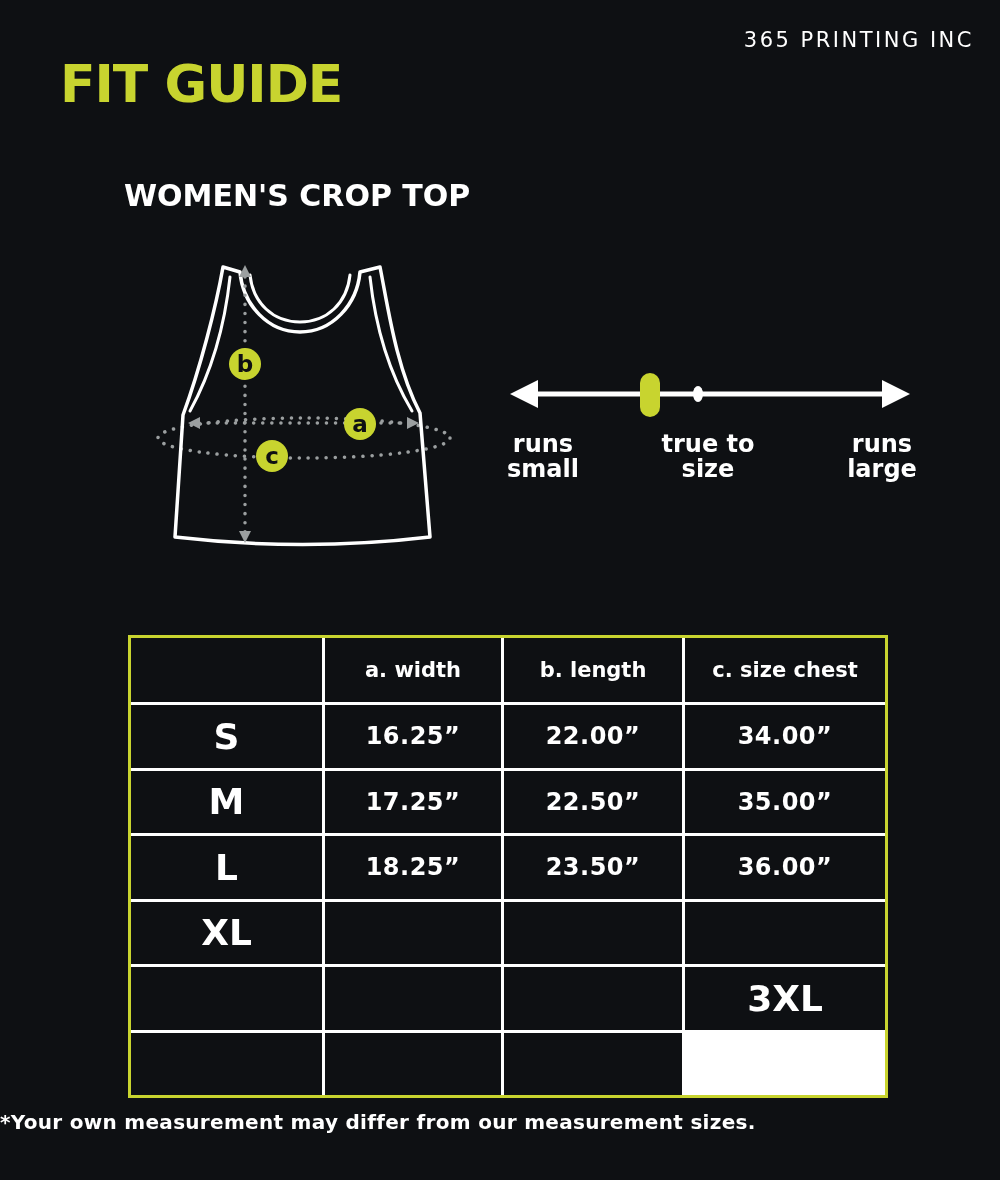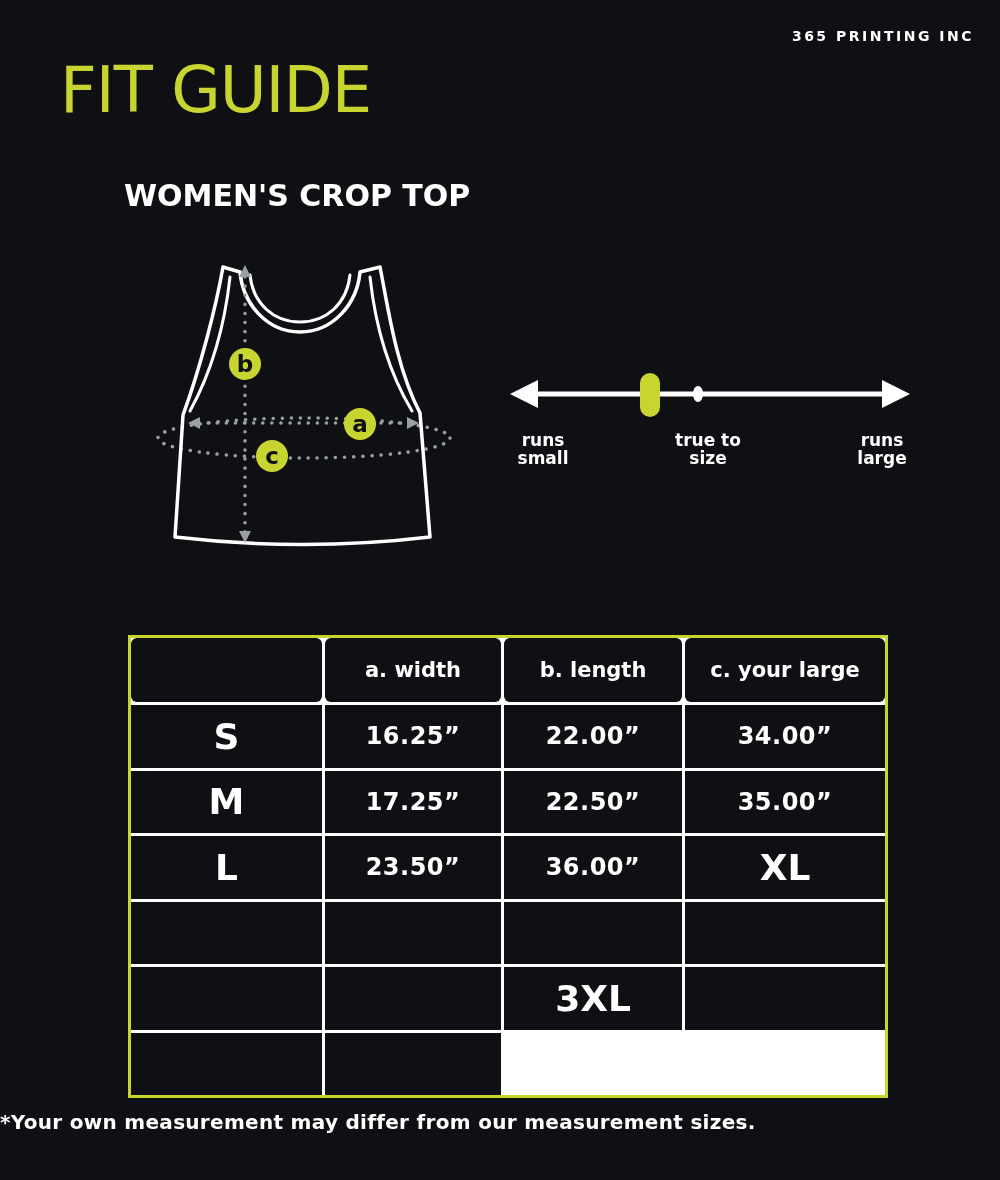--- a/index.html
+++ b/index.html
@@ -11,60 +11,60 @@
   *{margin:0;padding:0;box-sizing:border-box;}
   html,body{background:#000;}
   body{font-family:"DejaVu Sans",sans-serif;}
   .page{
     position:relative;width:1000px;height:1180px;background:var(--bg);
     overflow:hidden;color:var(--txt);
   }
   
   .brand{
     position:absolute;top:28px;right:26px;
-    font-size:14px;font-weight:700;letter-spacing:2.5px;color:var(--txt);
+    font-size:21px;font-weight:400;letter-spacing:2.5px;color:var(--txt);
     white-space:nowrap;
   }
   .title{
     position:absolute;left:60px;top:58px;
-    font-size:64px;font-weight:400;letter-spacing:-1px;line-height:1;
+    font-size:52px;font-weight:700;letter-spacing:-1px;line-height:1;
     color:var(--accent);white-space:nowrap;
   }
   .subtitle{
     position:absolute;left:124px;top:140px;
     font-size:30px;font-weight:800;letter-spacing:0px;color:var(--txt);
     white-space:nowrap;
     margin-top:38px;
   }
   
   .vest-wrap{position:absolute;left:140px;top:245px;width:340px;height:320px;}
   
   .scale-wrap{position:absolute;left:505px;top:368px;width:410px;height:120px;}
   .scale-svg{position:absolute;left:0;top:0;}
   .scale-label{
     position:absolute;top:64px;transform:translateX(-50%);
-    font-size:17px;font-weight:800;line-height:1.05;text-align:center;
+    font-size:24px;font-weight:800;line-height:1.05;text-align:center;
     color:var(--txt);white-space:nowrap;
   }
   .scale-label.l1{left:38px;}
   .scale-label.l2{left:203px;text-align:center;}
   .scale-label.l3{left:377px;}
   
   .size-table{
     position:absolute;left:128px;top:635px;
     display:grid;
     grid-template-columns:191px 176px 178px 200px;
     grid-template-rows:64px repeat(6,62.5px);
     gap:3px;background:#ffffff;border:3px solid var(--accent);
   }
   .cell{
     background:var(--bg);display:flex;align-items:center;justify-content:center;
     color:var(--txt);font-weight:800;
   }
-  .cell.hdr{font-size:21px;border-radius:6px;}
+  .cell.hdr{font-size:21px;}
   .cell.size{font-size:36px;}
   .cell.val{font-size:24px;letter-spacing:0.5px;}
   
   .footnote{
     position:absolute;left:0;top:1110px;width:100%;
     font-size:20px;font-weight:800;color:var(--txt);
     letter-spacing:0.3px;
   }
 </style>
 </head>
@@ -140,33 +140,34 @@
     <div class="scale-label l3">
       <div>runs</div>
       <div>large</div>
     </div>
   </div>
 
   <div class="size-table">
     <div class="cell hdr"></div>
     <div class="cell hdr">a. width</div>
     <div class="cell hdr">b. length</div>
-    <div class="cell hdr">c. your large</div>
+    <div class="cell hdr">c. size chest</div>
 
     <div class="cell size">S</div>
     <div class="cell val">16.25”</div>
     <div class="cell val">22.00”</div>
     <div class="cell val">34.00”</div>
 
     <div class="cell size">M</div>
     <div class="cell val">17.25”</div>
     <div class="cell val">22.50”</div>
     <div class="cell val">35.00”</div>
 
     <div class="cell size">L</div>
+    <div class="cell val">18.25”</div>
     <div class="cell val">23.50”</div>
     <div class="cell val">36.00”</div>
 
     <div class="cell size">XL</div>
     <div class="cell val"></div>
     <div class="cell val"></div>
     <div class="cell val"></div>
 
     <div class="cell val"></div>
     <div class="cell val"></div>

